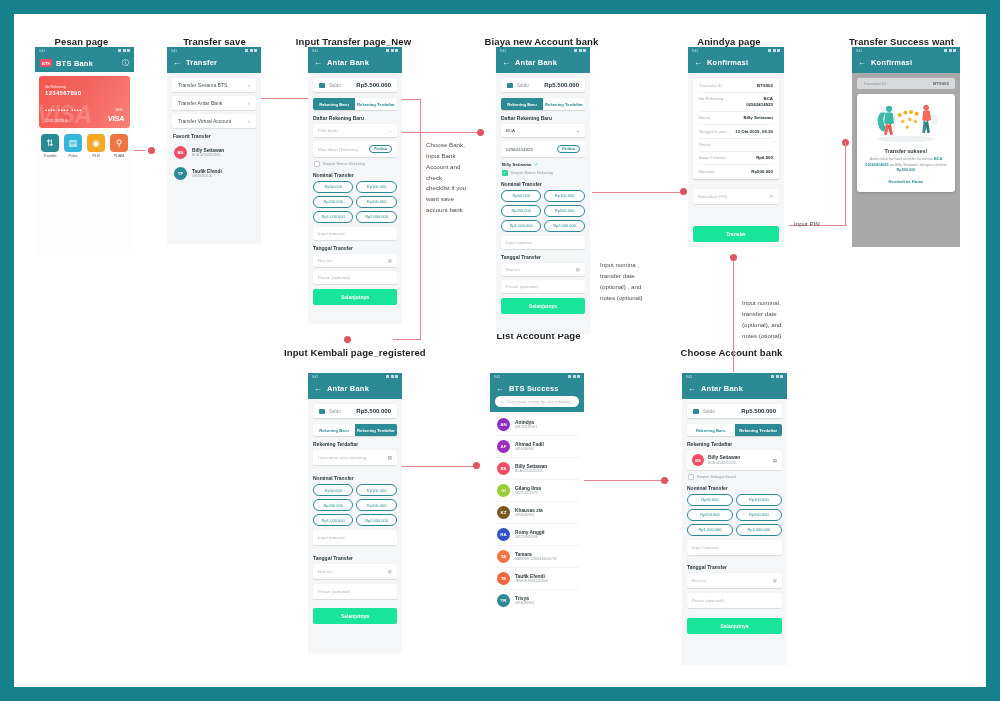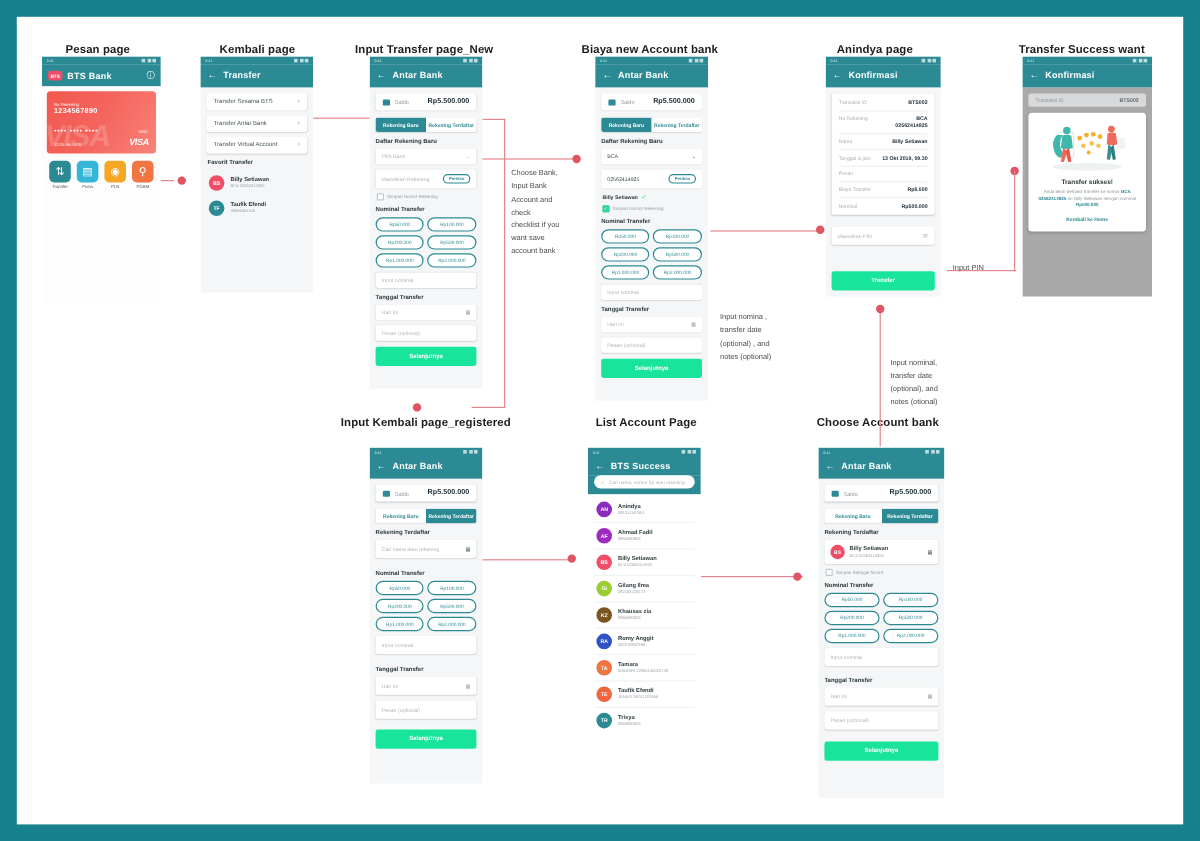--- a/index.html
+++ b/index.html
@@ -185,27 +185,27 @@
   .note {
     position:absolute; font-size:6.2px; color:#4d4d4d; line-height:1.75;
   }
 </style>
 </head>
 <body>
 
 <div id="canvas">
 
   <div class="sec-title" style="left:10px;top:22px;width:115px;">Pesan page</div>
-  <div class="sec-title" style="left:143px;top:22px;width:115px;">Kembali page</div>
+  <div class="sec-title" style="left:143px;top:22px;width:115px;">Transfer save</div>
   <div class="sec-title" style="left:272px;top:22px;width:135px;">Input Transfer page_New</div>
   <div class="sec-title" style="left:460px;top:22px;width:135px;">Biaya new Account bank</div>
   <div class="sec-title" style="left:655px;top:22px;width:120px;">Anindya page</div>
   <div class="sec-title" style="left:815px;top:22px;width:145px;">Transfer Success want</div>
   <div class="sec-title" style="left:270px;top:333px;width:140px;">Input Kembali page_registered</div>
-  <div class="sec-title" style="left:462px;top:333px;width:125px;">List Account Page</div>
+  <div class="sec-title" style="left:462px;top:316px;width:125px;">List Account Page</div>
   <div class="sec-title" style="left:650px;top:333px;width:135px;">Choose Account bank</div>
 
   <div class="ln h" style="left:26px;top:136px;width:105px;"></div>
   <div class="ln v" style="left:26px;top:122px;height:15px;"></div>
   <div class="dot" style="left:134px;top:133px;"></div>
 
   <div class="ln h" style="left:246px;top:84px;width:60px;"></div>
 
   <div class="ln h" style="left:379px;top:85px;width:28px;"></div>
   <div class="ln v" style="left:406px;top:85px;height:240px;"></div>

